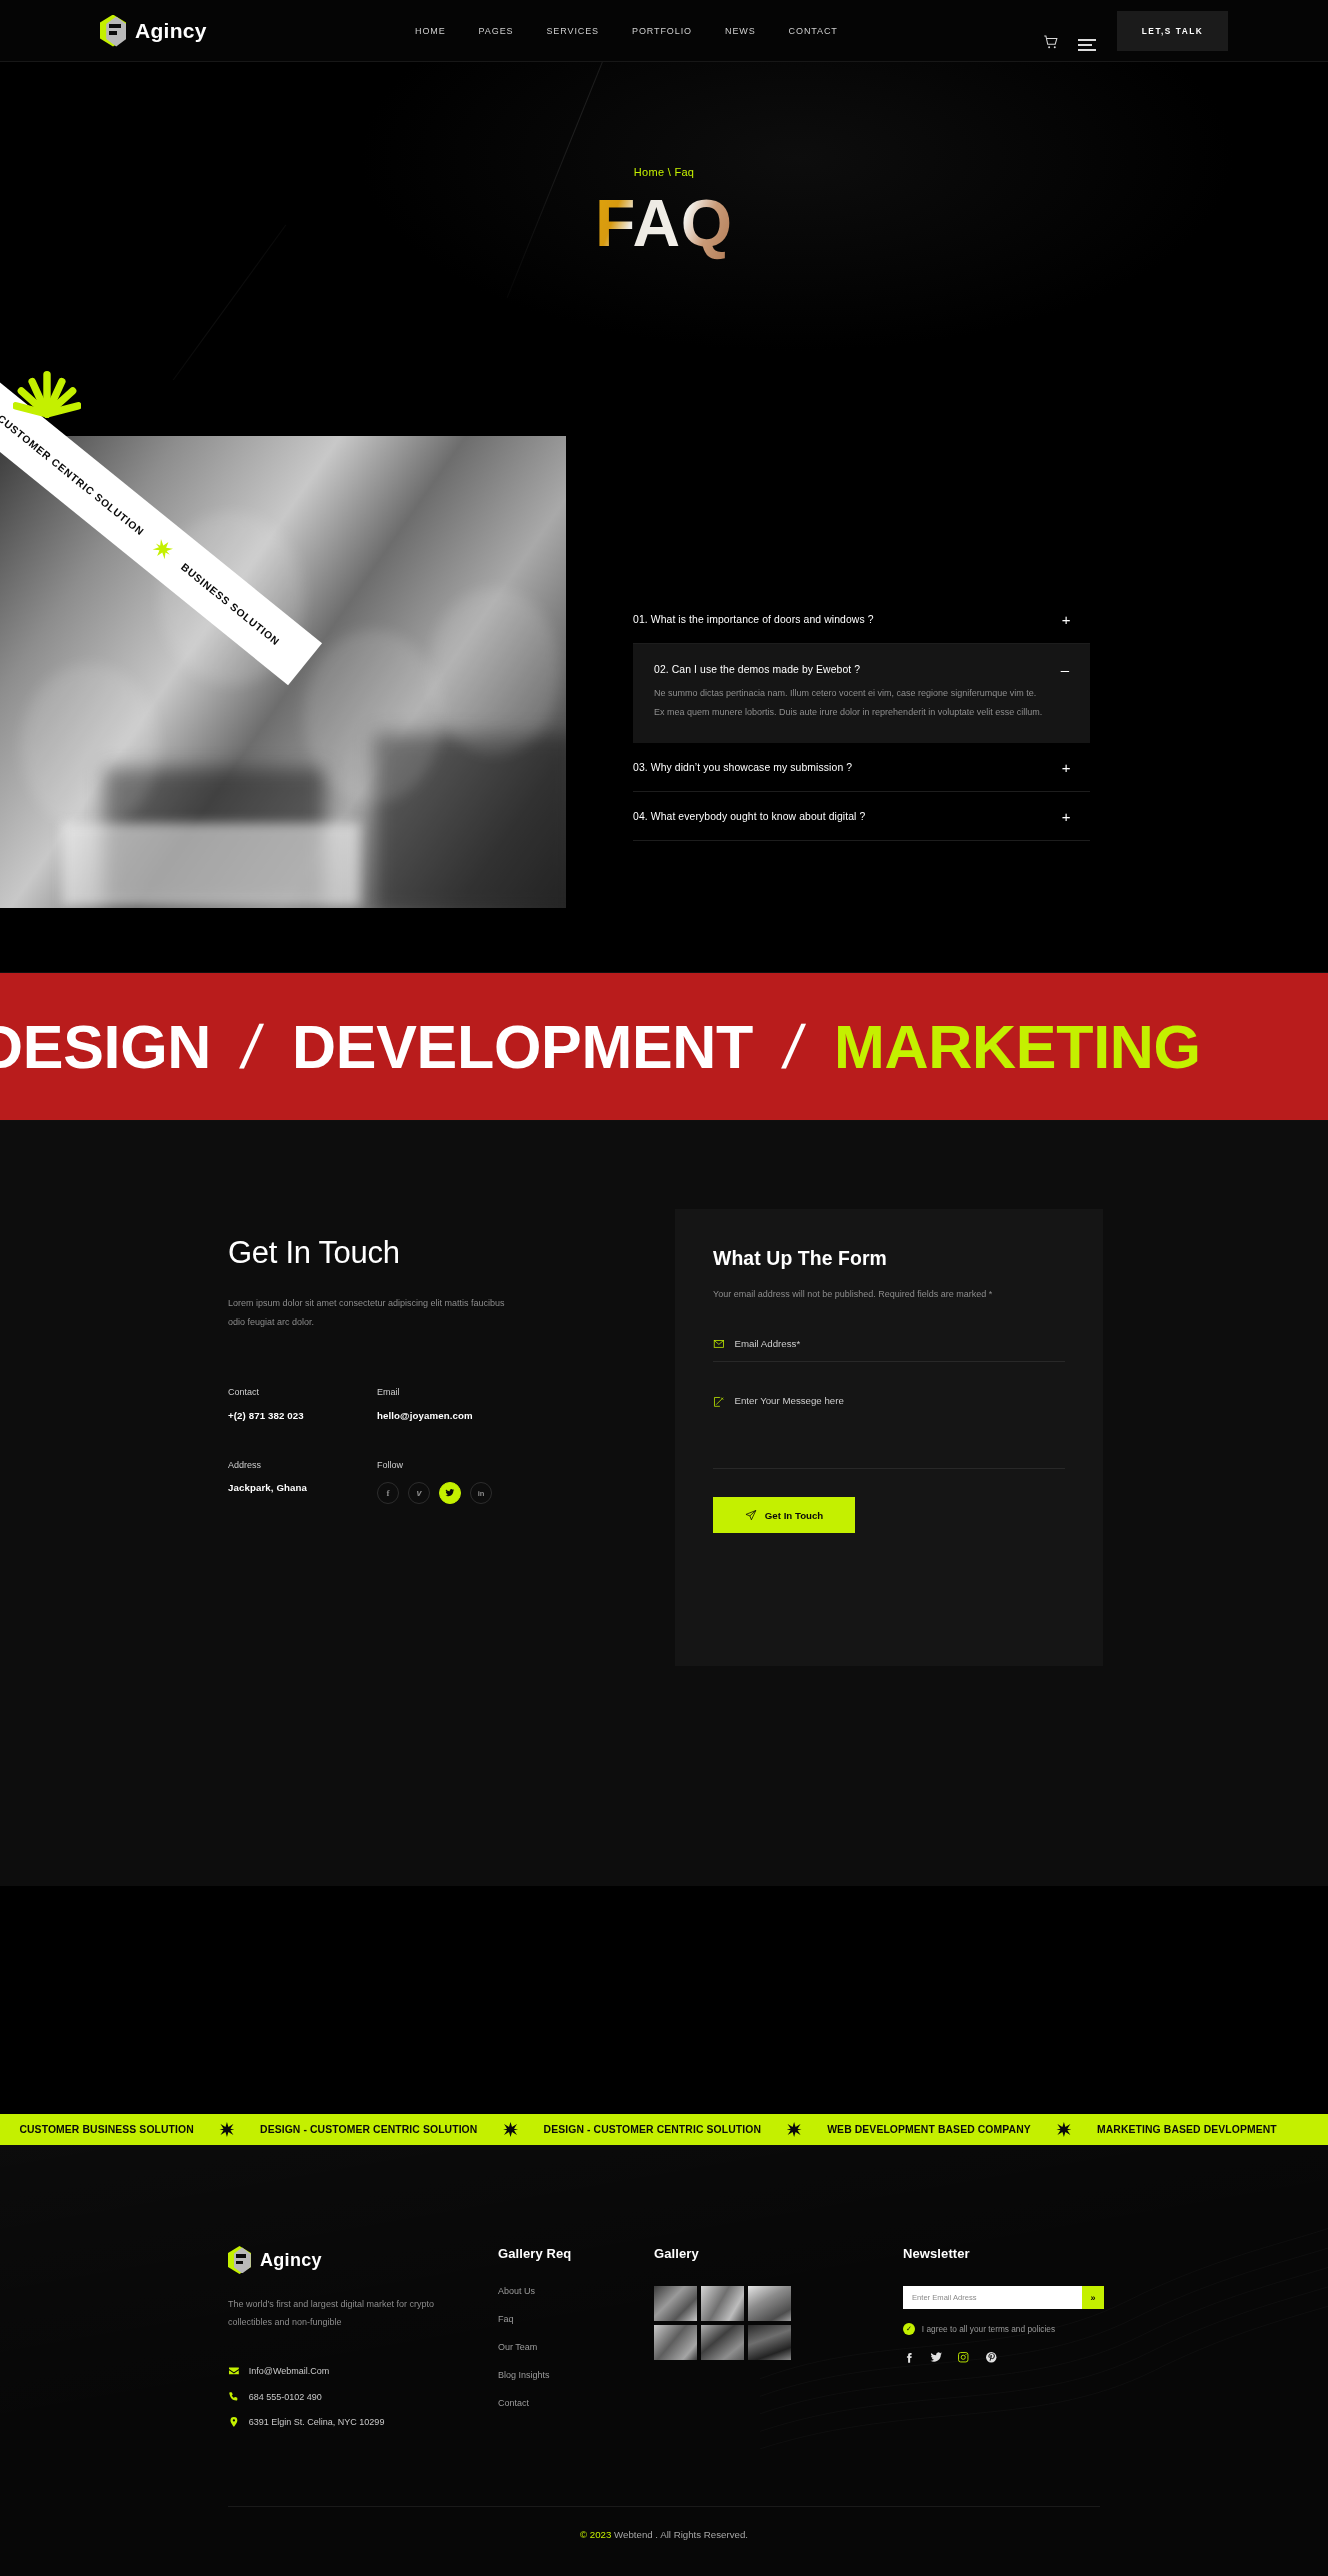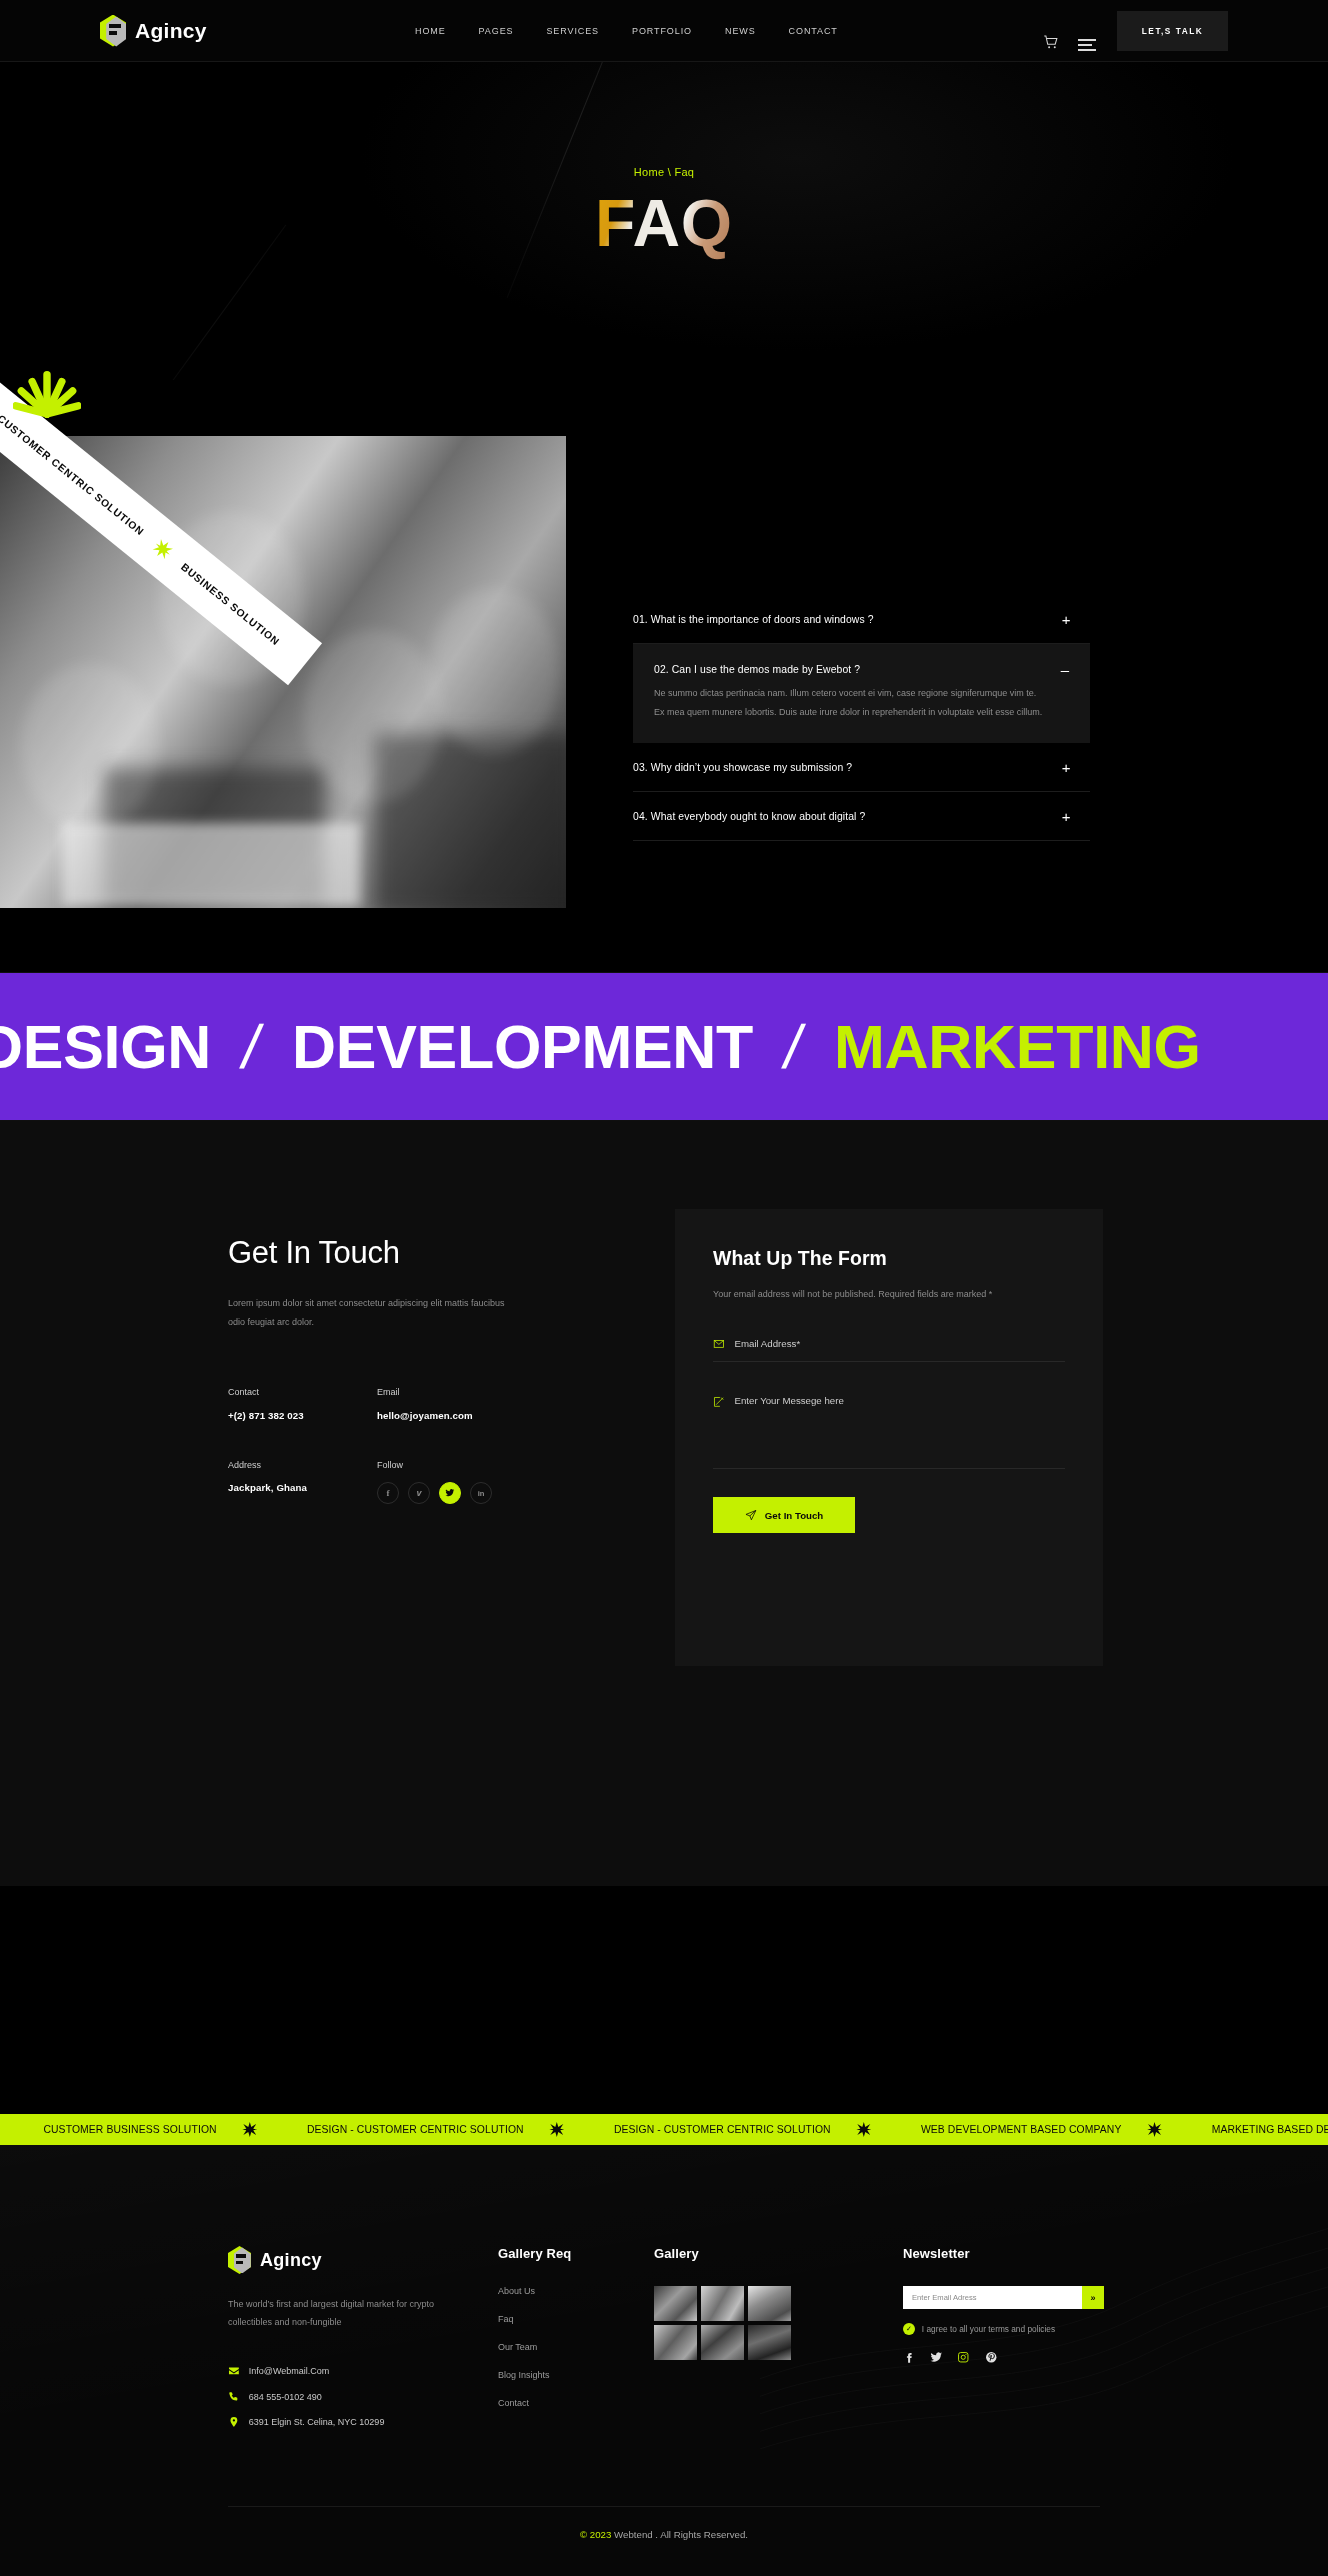--- a/index.html
+++ b/index.html
@@ -140,21 +140,21 @@
   .acc-item.open .acc-head { padding:18px 21px 7px 21px; }
   .acc-q { font-size:10.4px; color:#fff; letter-spacing:0.1px; }
   .acc-sign { font-size:15px; color:#fff; line-height:1; font-weight:300; }
   .acc-body {
     padding:0 46px 21px 21px; color:#8e8e8e; font-size:9px; line-height:2.1;
   }
 
   
   .marquee-big {
     position:absolute; top:972px; left:0; width:1328px; height:149px;
-    background:#6d28d9; display:flex; align-items:center; overflow:hidden;
+    background:#b91c1c; display:flex; align-items:center; overflow:hidden;
     border-top:0.7px solid #0f0f0f; border-bottom:0.7px solid #0f0f0f;
   }
   .mq-track { display:flex; align-items:center; gap:32px; white-space:nowrap; margin-left:-21px; }
   .mq-word { font-size:61px; font-weight:bold; letter-spacing:-0.3px; }
   .mq-word.w { color:#fff; }
   .mq-word.g { color:#c4f000; }
   .mq-slash { font-size:61px; font-weight:300; color:#fff; transform:skewX(-10deg); }
 
   
   .contact-sec {
@@ -205,21 +205,21 @@
     background:#000; display:flex; align-items:center; justify-content:center; gap:21px;
   }
   .lets-txt { font-size:83px; font-weight:400; letter-spacing:-0.7px; color:#fff; }
 
   
   .ticker {
     position:absolute; top:2114px; left:0; width:1328px; height:31px;
     background:#c4f000; display:flex; align-items:center; overflow:hidden;
   }
   .ticker-track { display:flex; align-items:center; gap:25.6px; white-space:nowrap; margin-left:19.4px; }
-  .ticker-track span { color:#0a0a0a; font-size:10.4px; font-weight:normal; letter-spacing:0.1px;margin-left:24px; }
+  .ticker-track span { color:#0a0a0a; font-size:10.4px; font-weight:bold; letter-spacing:0.1px; }
   .tstar {
     width:15px; height:15px; background:#0a0a0a; flex:0 0 auto;
     clip-path:polygon(50% 0%,60% 33%,93% 13%,73% 45%,100% 50%,73% 55%,93% 87%,60% 67%,50% 100%,40% 67%,7% 87%,27% 55%,0% 50%,27% 45%,7% 13%,40% 33%);
   }
 
   
   .footer {
     position:absolute; top:2145px; left:0; width:1328px; height:431px;
     background:
       linear-gradient(170deg,rgba(255,255,255,.02) 0%,rgba(0,0,0,0) 45%),

